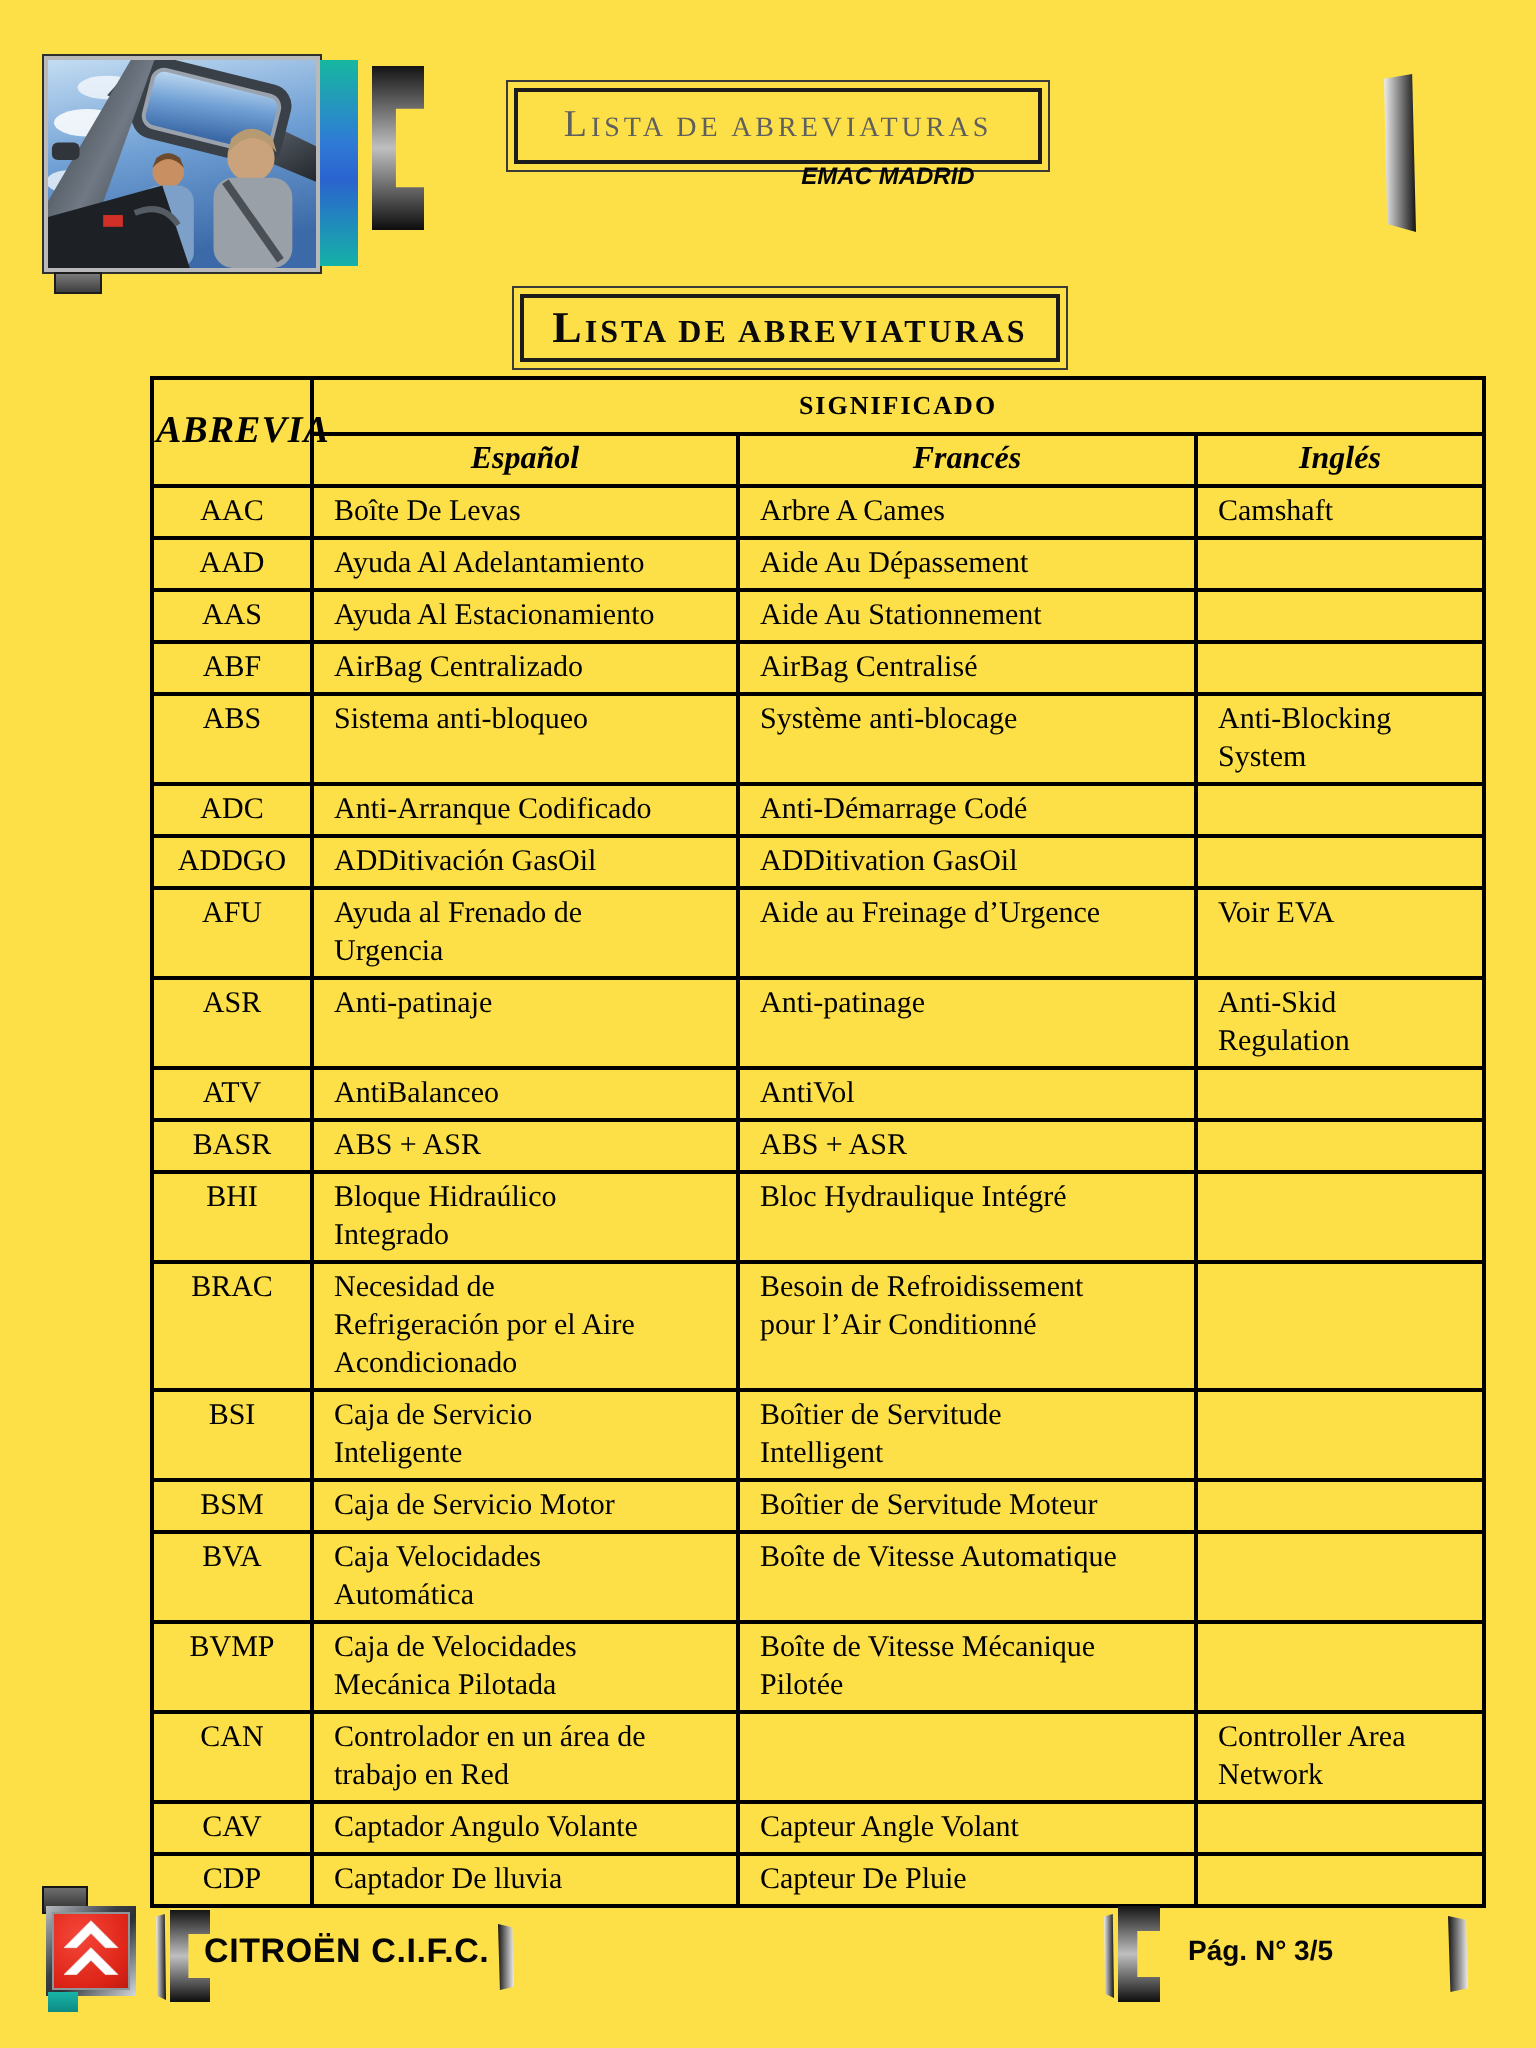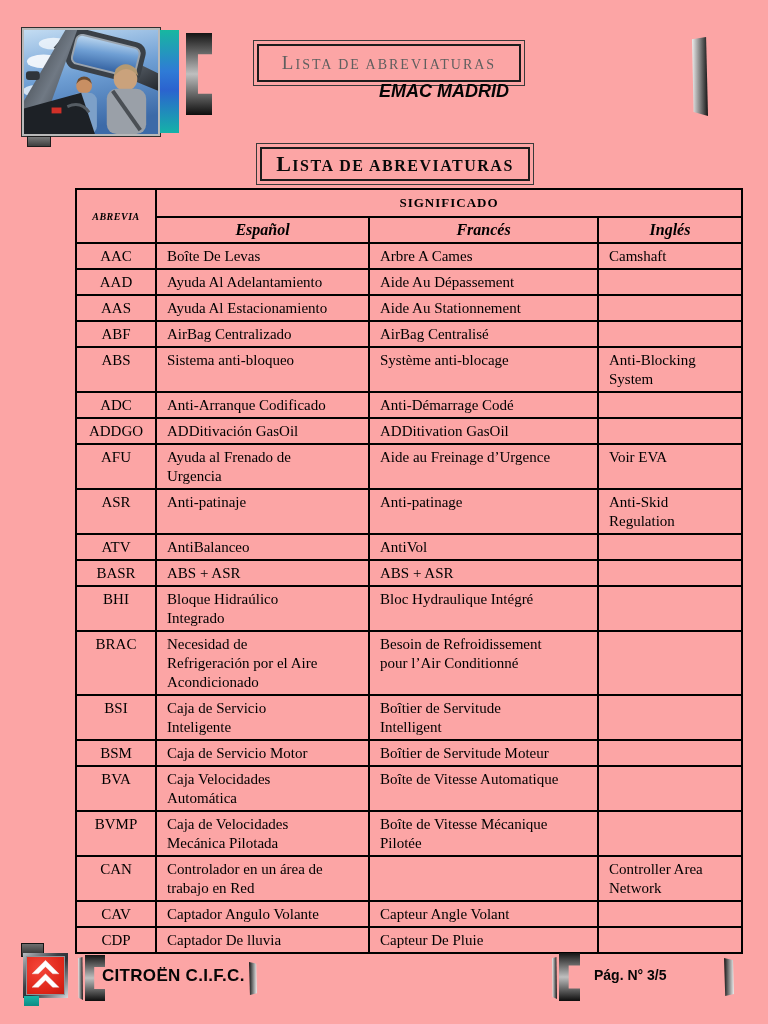--- a/index.html
+++ b/index.html
@@ -1,18 +1,18 @@
 <!DOCTYPE html>
 <html><head>
 <meta charset="utf-8">
 <style>
   html,body { margin:0; padding:0; background:#e9e9e9; }
   .page {
     position:relative; width:768px; height:1024px; margin:0 auto;
-    background:#fca5a5; overflow:hidden;
+    background:#fde047; overflow:hidden;
     font-family:"Liberation Serif", serif; color:#000;
   }
 
   
   .photo {
     position:absolute; left:22px; top:28px; width:134px; height:104px;
     border:2px solid #b9b9b9; outline:1px solid #2f2f2f; background:#6f9fd4;
   }
   .photo svg { display:block; width:100%; height:100%; }
   .photo-tab {
@@ -51,21 +51,21 @@
   }
   .watermark-text::first-letter { font-size:19px; }
   .header-main-title {
     position:absolute; left:453px; top:54px; transform:translateX(-50%);
     font-family:"Liberation Sans", sans-serif; font-weight:bold; font-size:19px;
     letter-spacing:-0.3px; white-space:nowrap; color:#050505; z-index:3;
   }
   .header-subtitle {
     position:absolute; left:444px; top:81px; transform:translateX(-50%);
     font-family:"Liberation Sans", sans-serif; font-weight:bold; font-style:italic;
-    font-size:18px; white-space:nowrap; color:#050505; z-index:3;
+    font-size:12px; white-space:nowrap; color:#050505; z-index:3;
   }
   .section-title-text {
     font-family:"Liberation Serif", serif; font-weight:700; font-size:16px;
     letter-spacing:1.5px; color:#0a0a0a; white-space:nowrap;
   }
   .section-title-text::first-letter { font-size:22px; }
 
   
   .abbrev-table {
     position:absolute; left:75px; top:188px; width:666px;
@@ -73,21 +73,21 @@
     font-family:"Liberation Serif", serif;
   }
   .abbrev-table th, .abbrev-table td { border:2px solid #000; }
   .th-sig {
     height:24px; text-align:center; font-weight:bold; font-size:13px; letter-spacing:1px;
   }
   .th-lang {
     height:22px; text-align:center; font-weight:bold; font-style:italic; font-size:16px;margin-top:16px;
   }
   .th-abrevia {
-    text-align:center; font-weight:bold; font-style:italic; font-size:10px; letter-spacing:.5px;
+    text-align:center; font-weight:bold; font-style:italic; font-size:19px; letter-spacing:.5px;
   }
   .abbrev-table td {
     font-size:15px; line-height:19px; padding:3px 8px 2px 10px;
     vertical-align:top; white-space:pre-line;
   }
   .abbrev-table td.cell-abbr {
     font-weight:normal; text-align:center; padding:3px 2px 2px 2px; white-space:nowrap;
   }
 
   

